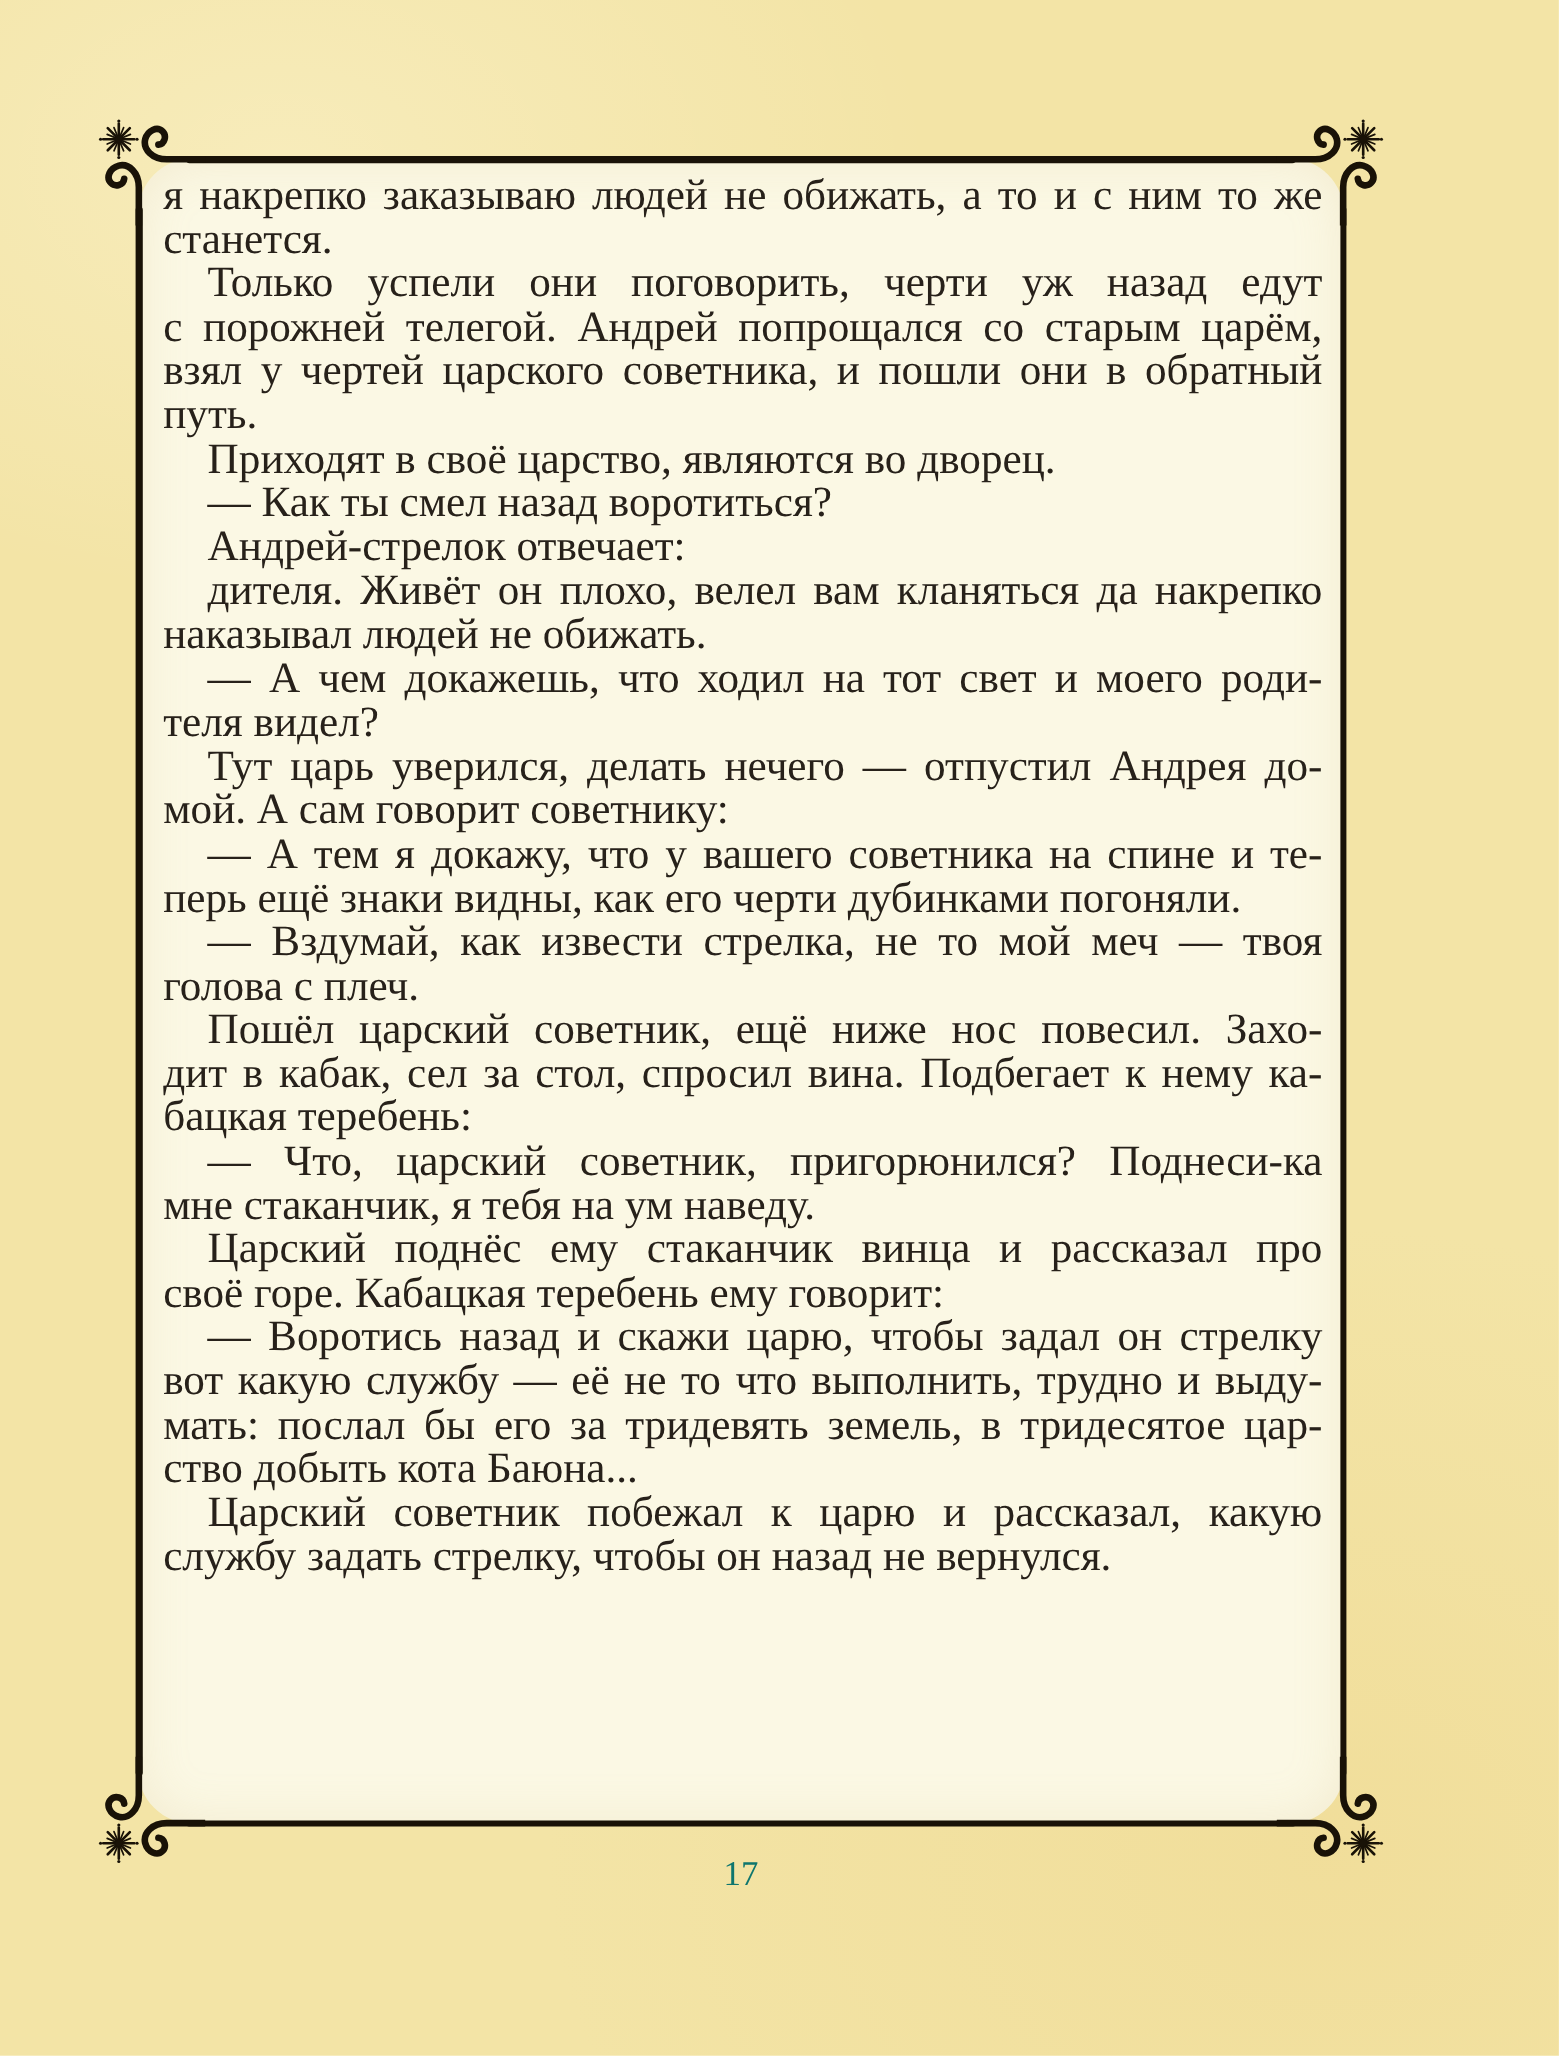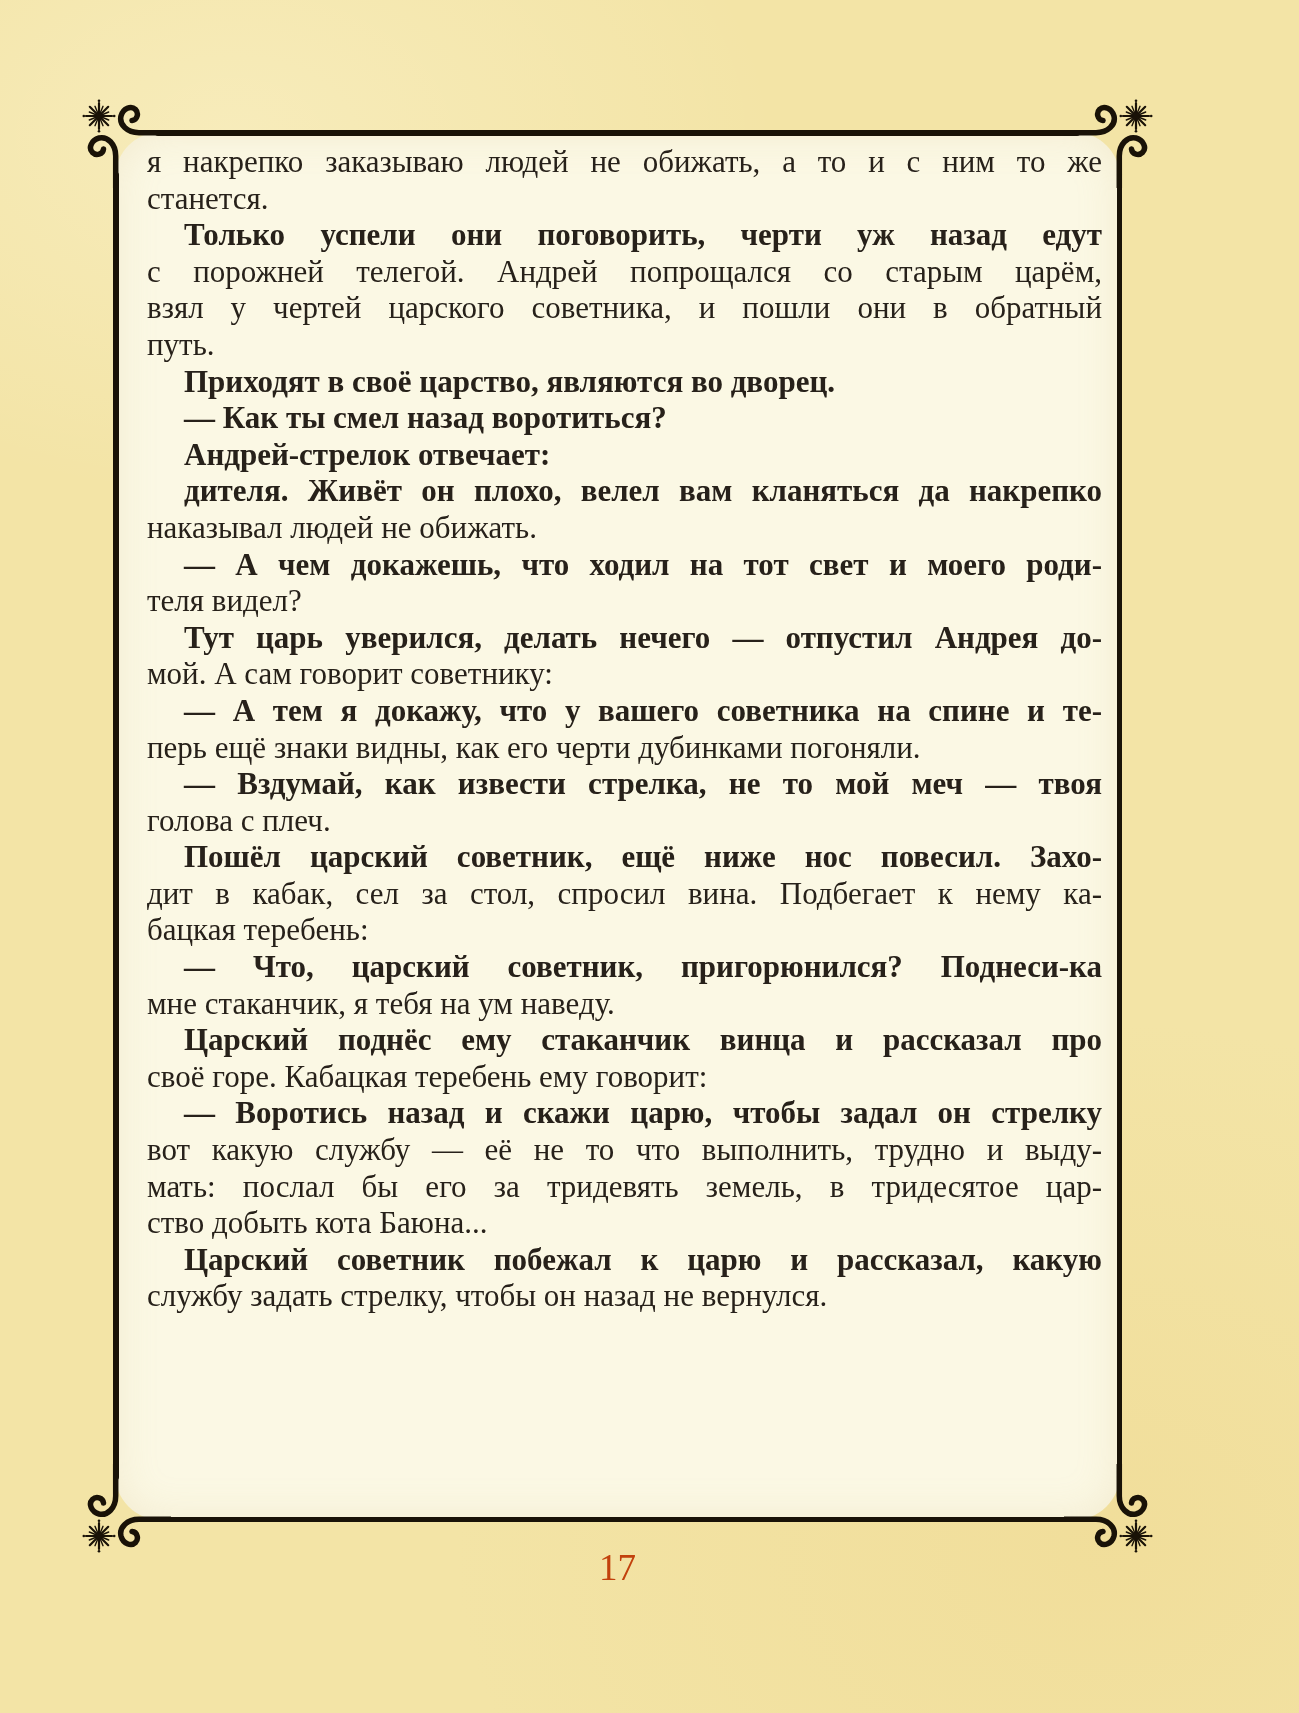--- a/index.html
+++ b/index.html
@@ -30,35 +30,35 @@
   .fl.bottom { left: 42px; right: 42px; bottom: 0; height: 5.5px; }
   .fl.left   { top: 42px; bottom: 42px; left: 0;   width: 5.5px; }
   .fl.right  { top: 42px; bottom: 42px; right: 0;  width: 5.5px; }
   .corner { position: absolute; width: 96px; height: 96px; }
   .corner.tl { left: -38px;  top: -38px; }
   .corner.tr { right: -38px; top: -38px;    transform: scaleX(-1); }
   .corner.bl { left: -38px;  bottom: -38px; transform: scaleY(-1); }
   .corner.br { right: -38px; bottom: -38px; transform: scale(-1,-1); }
   .text {
     position: absolute;
-    left: 34px; top: 14px; right: 20px;
+    left: 23px; top: 14px; right: 20px;
     color: #27211a;
-    font-size: 31px;
+    font-size: 36px;
     line-height: 36.6px;
   }
   .para { margin: 0; }
   .line { text-align: justify; text-align-last: justify; }
   .line.last { text-align-last: left; }
-  .para.indent .line:first-child { text-indent: 37px; font-weight: bold; }
+  .para.indent .line:first-child { text-indent: 37px; }
   .page-number {
     position: absolute;
     left: 113px; width: 1009px; top: 1546px;
     text-align: center;
-    color: #c2410c;
-    font-size: 37px;
+    color: #0f766e;
+    font-size: 29px;
   }
 </style>
 </head>
 <body>
 
 <svg width="0" height="0" style="position:absolute" aria-hidden="true">
   <defs>
     <g id="corner-art" fill="none" stroke="#191207">
       <path stroke-width="5.5" stroke-linecap="round" d="M96 40.7 H64 C52 40.7 44 32.5 46 24 C48 16.5 56 13 60.5 17.5 C64 21 62.5 28 57 28.5"></path>
       <path stroke-width="5.5" stroke-linecap="round" d="M40.7 96 V64 C40.7 52 32.5 44 24 46 C16.5 48 13 56 17.5 60.5 C21 64 28 62.5 28.5 57"></path>

